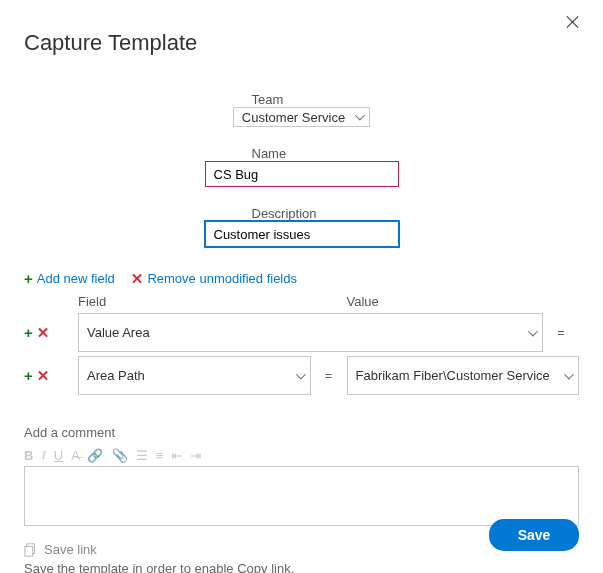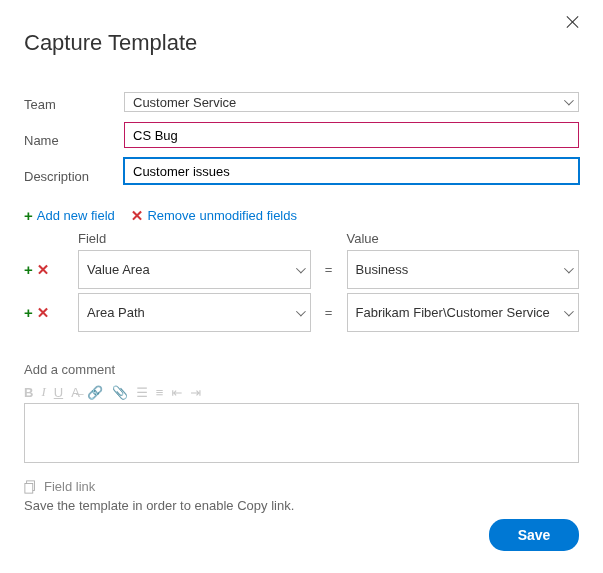--- a/index.html
+++ b/index.html
@@ -34,22 +34,23 @@
 .close-x::after { transform: rotate(-45deg); }
 h1 {
   font-size: 22px;
   font-weight: 300;
   color: #333;
   margin-top: 14px;
   margin-bottom: 36px;
 }
 .form-row {
   display: flex;
-  align-items: flex-end;
-  margin-bottom: 10px;
+  align-items: center;
+  margin-bottom: 19px;
+  flex-direction: column;
 }
 .form-label {
   width: 100px;
   color: #555;
   font-size: 13px;
 }
 .select-wrap, .text-input {
   flex: 1;
   position: relative;
 }
@@ -271,26 +272,20 @@
     <span class="plus-green">+</span>
     <span class="x-red">✕</span>
   </div>
   <div class="field-select">
     <div class="select-box">
       <span>Value Area</span>
       <span class="chevron-down"></span>
     </div>
   </div>
   <div class="eq-sign">=</div>
-  <div class="field-select">
-    <div class="select-box">
-      <span>Business</span>
-      <span class="chevron-down"></span>
-    </div>
-  </div>
 </div>
 
 <div class="field-row">
   <div class="row-actions">
     <span class="plus-green">+</span>
     <span class="x-red">✕</span>
   </div>
   <div class="field-select">
     <div class="select-box">
       <span>Area Path</span>
@@ -320,20 +315,20 @@
   <span>⇥</span>
 </div>
 <div class="comment-box" contenteditable="true" style=""></div>
 
 <div class="copy-link-section">
   <div class="copy-link">
     <svg class="icon" viewBox="0 0 16 16">
       <rect x="3" y="1" width="9" height="11" fill="none" stroke="#aaa" stroke-width="1"></rect>
       <rect x="1" y="4" width="9" height="11" fill="#fff" stroke="#aaa" stroke-width="1"></rect>
     </svg>
-    <span>Field link</span>
+    <span>Save link</span>
   </div>
   <div class="copy-hint">Save the template in order to enable Copy link.</div>
 </div>
 
 <div class="footer">
   <button class="btn btn-primary">Save</button>
 </div>
 
 </body></html>

